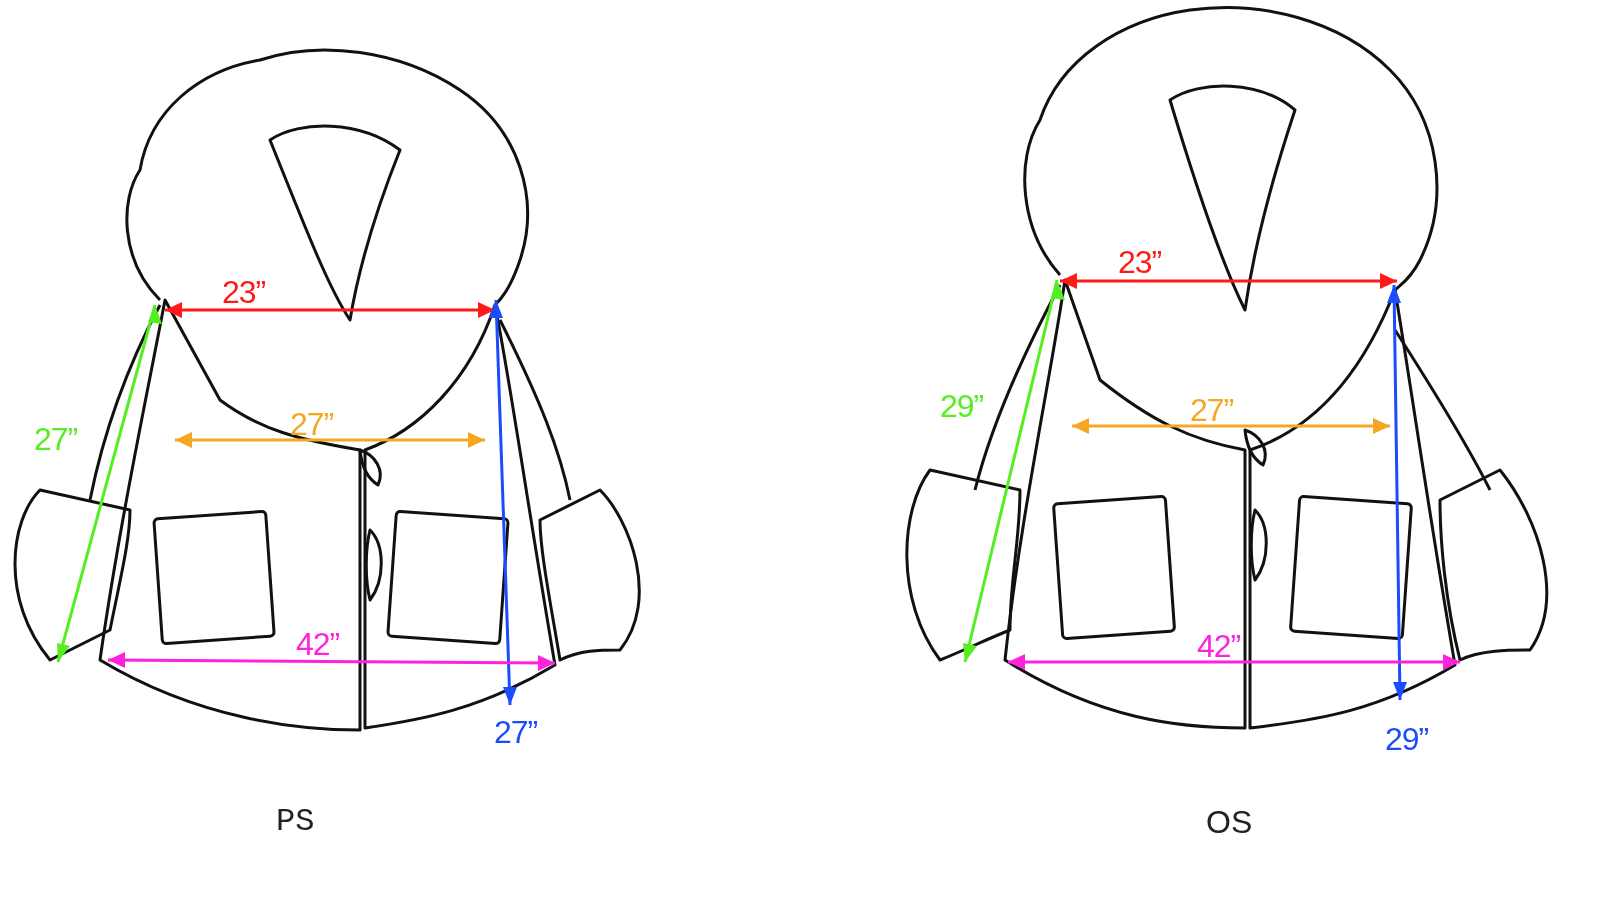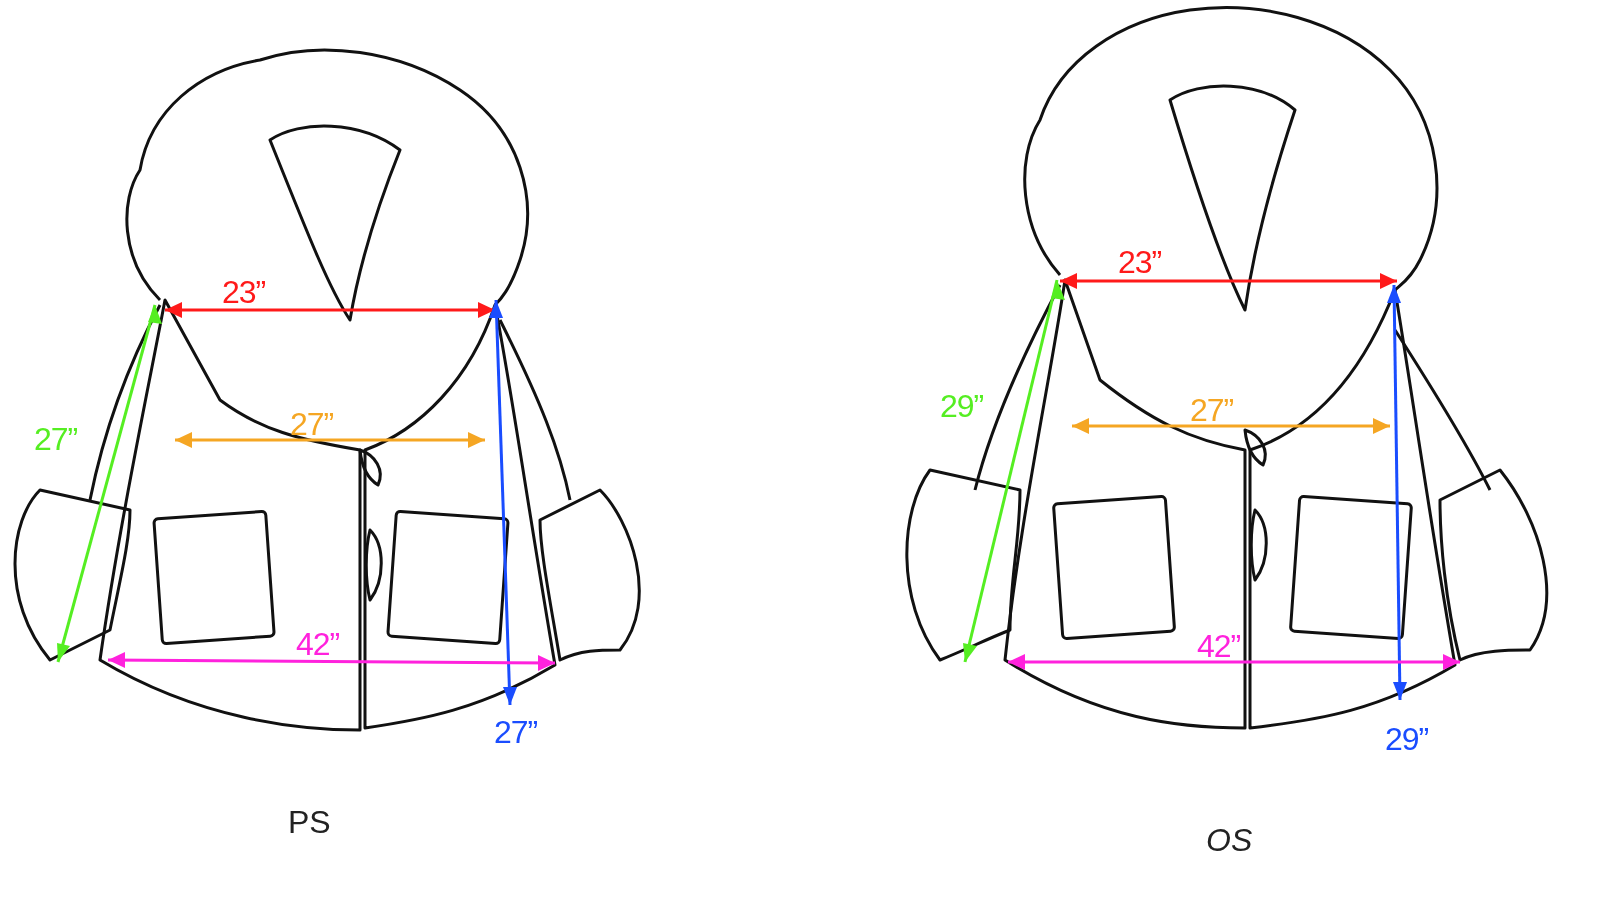--- a/index.html
+++ b/index.html
@@ -54,21 +54,21 @@
       <polygon points="510,705 503,687 517,687" fill="#1a4dff"></polygon>
       <polygon points="108,660 125,652 125,668" fill="#ff22dd"></polygon>
       <polygon points="555,663 538,655 538,671" fill="#ff22dd"></polygon>
     </g>
   </svg>
   <span class="lbl" style="left:222px;top:276px;color:#ff1a1a;">23”</span>
   <span class="lbl" style="left:290px;top:408px;color:#f5a623;">27”</span>
   <span class="lbl" style="left:34px;top:423px;color:#55ee22;">27”</span>
   <span class="lbl" style="left:494px;top:716px;color:#1a4dff;">27”</span>
   <span class="lbl" style="left:296px;top:628px;color:#ff22dd;">42”</span>
-  <span class="size-label" style="left:288px;top:806px;">PS</span>
+  <span class="size-label" style="left:276px;top:806px;font-family:Liberation Mono, monospace;">PS</span>
 </div>
 
 <div class="panel" style="left:900px;">
   <svg width="706" height="900">
     <g fill="none" stroke="#111" stroke-width="3" stroke-linejoin="round">
       <path d="M160,275 C120,230 115,160 140,120 C160,60 220,20 290,10 C360,0 440,20 490,70 C540,120 550,200 520,260 C510,280 500,285 495,290"></path>
       <path d="M270,100 C300,80 360,80 395,110 C375,170 355,240 345,310 C325,270 300,200 270,100 Z"></path>
       <path d="M165,280 C150,380 120,520 105,660 C200,720 280,728 345,728 L345,450 C290,440 250,420 200,380 Z"></path>
       <path d="M495,290 C510,380 530,520 555,665 C480,710 420,720 350,728 L350,450 C410,430 460,380 495,290 Z"></path>
       <path d="M160,285 C120,360 90,430 75,490"></path>
@@ -98,14 +98,14 @@
       <polygon points="500,700 493,682 507,682" fill="#1a4dff"></polygon>
       <polygon points="108,662 125,654 125,670" fill="#ff22dd"></polygon>
       <polygon points="560,662 543,654 543,670" fill="#ff22dd"></polygon>
     </g>
   </svg>
   <span class="lbl" style="left:218px;top:246px;color:#ff1a1a;">23”</span>
   <span class="lbl" style="left:290px;top:394px;color:#f5a623;">27”</span>
   <span class="lbl" style="left:40px;top:390px;color:#55ee22;">29”</span>
   <span class="lbl" style="left:485px;top:723px;color:#1a4dff;">29”</span>
   <span class="lbl" style="left:297px;top:630px;color:#ff22dd;">42”</span>
-  <span class="size-label" style="left:306px;top:824px;font-style:italic;">OS</span>
+  <span class="size-label" style="left:306px;top:806px;">OS</span>
 </div>
 
 </body></html>

